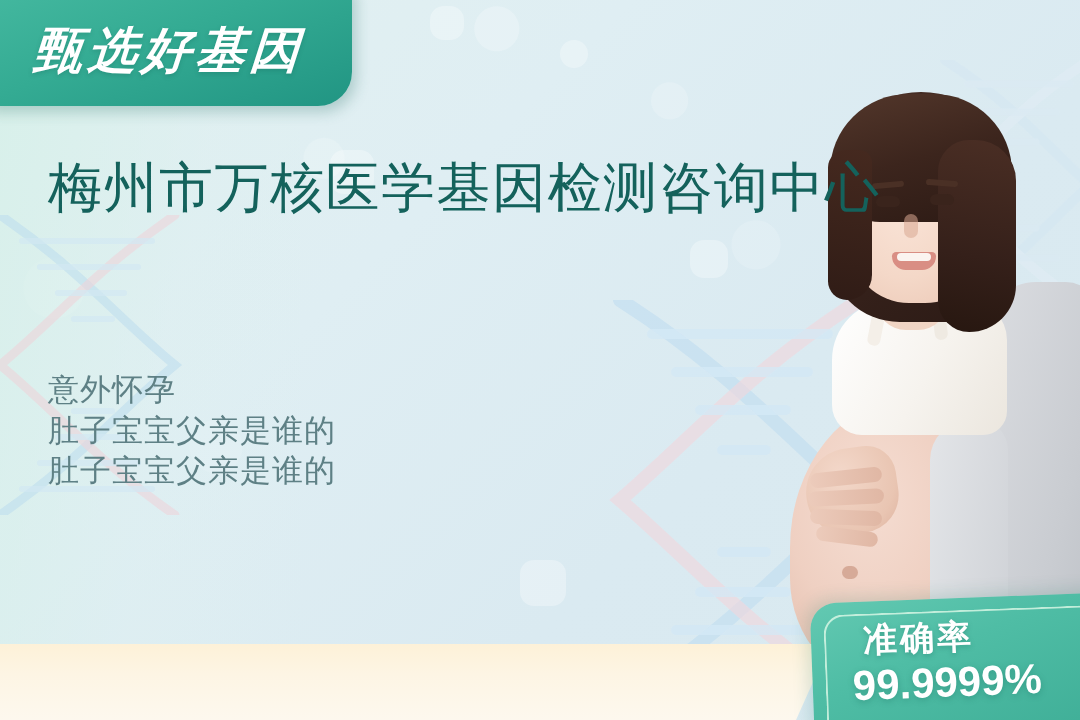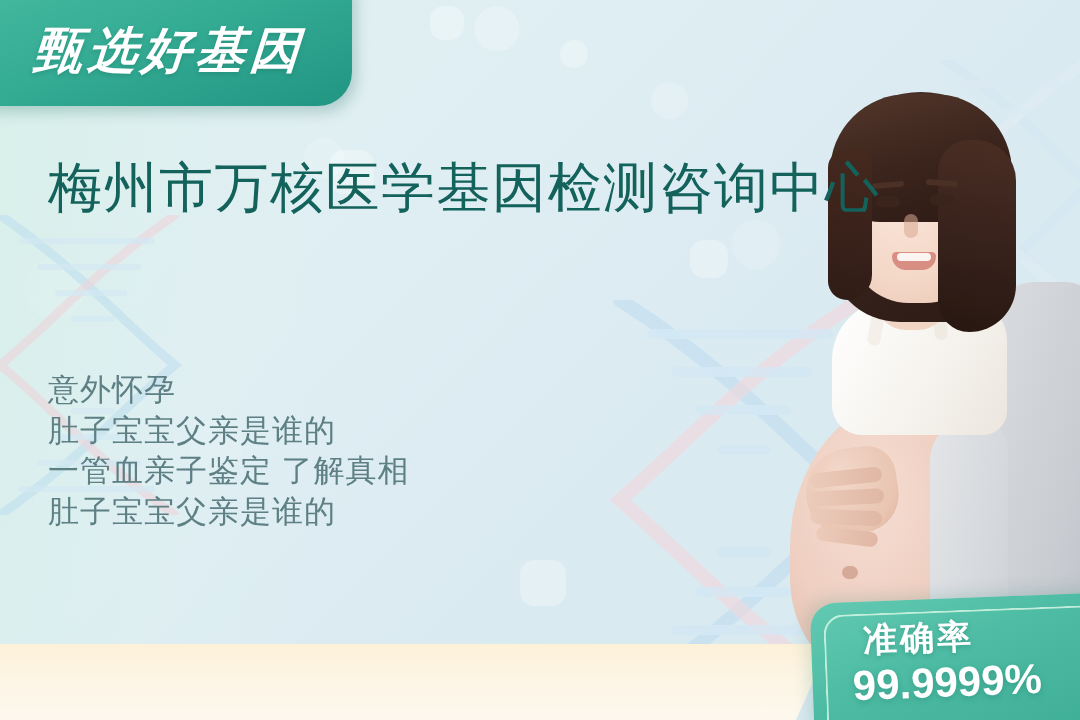--- a/index.html
+++ b/index.html
@@ -347,21 +347,20 @@
 
   <div class="brand-badge">
     <span class="brand-badge__text">甄选好基因</span>
   </div>
 
   <div class="headline">梅州市万核医学基因检测咨询中心</div>
 
   <div class="copy">
     <div class="copy__line">意外怀孕</div>
     <div class="copy__line">肚子宝宝父亲是谁的</div>
-    <div class="copy__line">一管血亲子鉴定 了解真相</div>
     <div class="copy__line">肚子宝宝父亲是谁的</div>
   </div>
 
   <div class="cream-band"></div>
 
   <div class="accuracy">
     <div class="accuracy__outline"></div>
     <div class="accuracy__label">准确率</div>
     <div class="accuracy__value">99.9999%</div>
   </div>

